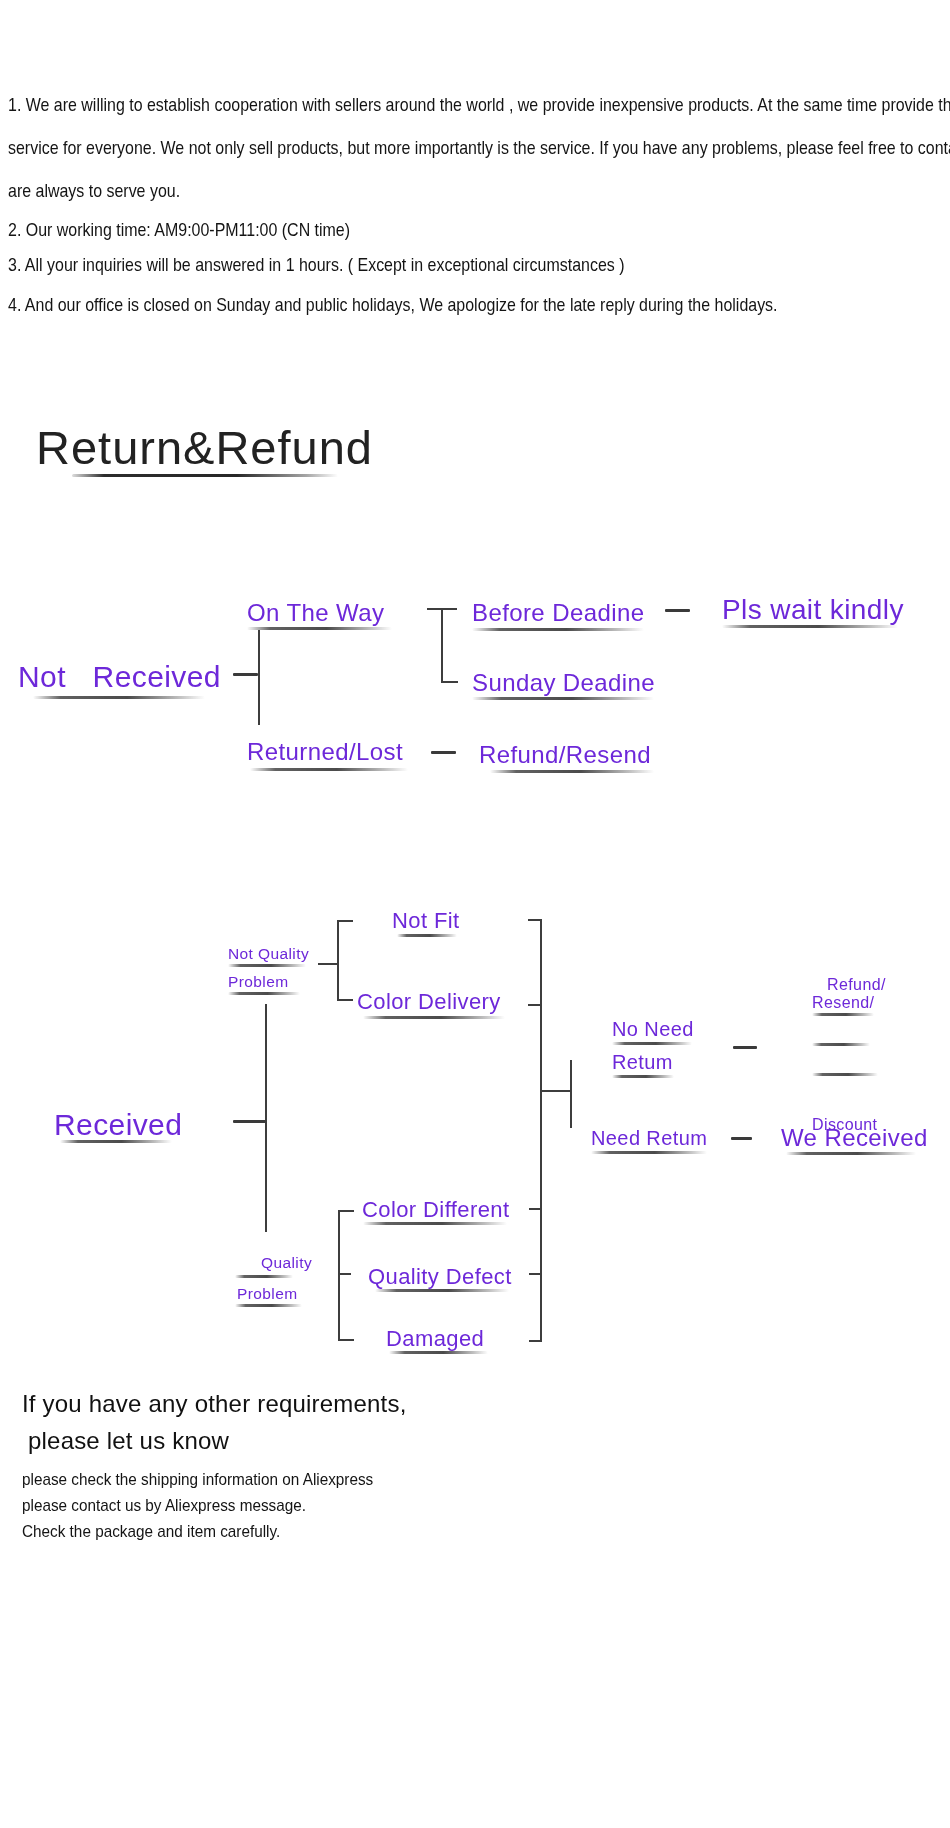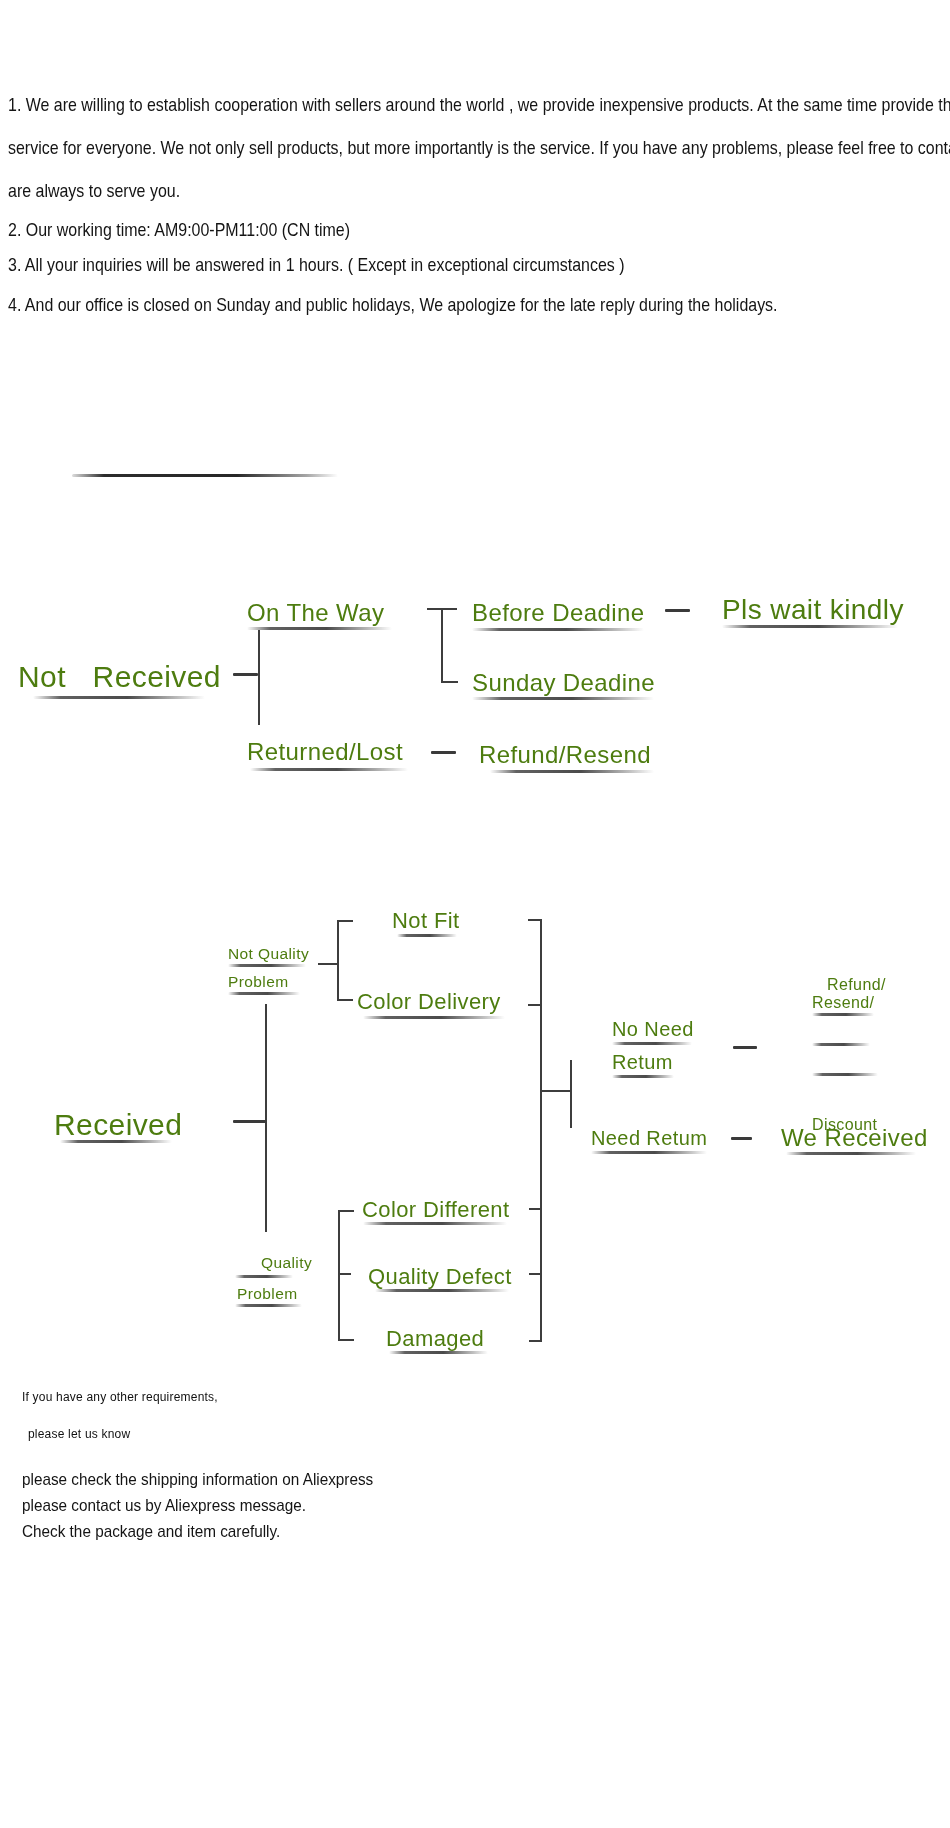--- a/index.html
+++ b/index.html
@@ -18,55 +18,56 @@
   
   .title{
     position:absolute;left:36px;top:420px;font-size:47px;color:#222222;
     letter-spacing:1px;white-space:nowrap;font-weight:400;
   }
   .title-ul{
     position:absolute;left:72px;top:474px;width:266px;height:3px;border-radius:2px;
     background:linear-gradient(90deg,rgba(120,120,120,.25) 0%,#2c2c2c 12%,#272727 62%,rgba(90,90,90,.55) 88%,rgba(130,130,130,0) 100%);
   }
   
-  .node{position:absolute;white-space:nowrap;color:#4d7c0f;letter-spacing:.4px;line-height:1.15;}
+  .node{position:absolute;white-space:nowrap;color:#6d28d9;letter-spacing:.4px;line-height:1.15;}
   .fs30{font-size:30px;}
   .fs28{font-size:28px;}
   .fs24{font-size:24px;}
   .fs22{font-size:22px;}
   .fs20{font-size:20px;}
   .fs16{font-size:16px;}
   .fs15{font-size:15.5px;}
   .wgap{word-spacing:18px;}
   
   .ul{
     position:absolute;height:3px;border-radius:2px;filter:blur(.4px);
     background:linear-gradient(90deg,rgba(130,130,130,0) 0%,rgba(70,70,70,.85) 16%,rgba(55,55,55,.9) 55%,rgba(140,140,140,.55) 85%,rgba(160,160,160,0) 100%);
   }
   
   .vline{position:absolute;width:2px;background:#3d3d3d;}
   .hline{position:absolute;height:2px;background:#3d3d3d;}
   .dash{position:absolute;height:3px;background:#3a3a3a;border-radius:1px;}
   
-  .fhead{position:absolute;font-size:12px;color:#111111;white-space:nowrap;letter-spacing:.2px;}
+  .fhead{position:absolute;font-size:24px;color:#111111;white-space:nowrap;letter-spacing:.2px;}
 </style>
 </head>
 <body>
 
 <div id="stage">
 
   <div>
     <div class="cond fs19" style="left:8px;top:94px;">1. We are willing to establish cooperation with sellers around the world , we provide inexpensive products. At the same time provide the best</div>
     <div class="cond fs19" style="left:8px;top:137px;">service for everyone. We not only sell products, but more importantly is the service. If you have any problems, please feel free to contact We</div>
     <div class="cond fs19" style="left:8px;top:180px;">are always to serve you.</div>
     <div class="cond fs19" style="left:8px;top:219px;">2. Our working time: AM9:00-PM11:00 (CN time)</div>
     <div class="cond fs19" style="left:8px;top:254px;">3. All your inquiries will be answered in 1 hours. ( Except in exceptional circumstances )</div>
     <div class="cond fs19" style="left:8px;top:294px;">4. And our office is closed on Sunday and public holidays, We apologize for the late reply during the holidays.</div>
   </div>
 
+  <div class="title">Return&amp;Refund</div>
   <div class="title-ul"></div>
 
   <div>
     <div class="node fs30 wgap" style="left:18px;top:660px;">Not Received</div>
     <div class="ul" style="left:33px;top:696px;width:172px;"></div>
 
     <div class="node fs24" style="left:247px;top:599px;">On The Way</div>
     <div class="ul" style="left:247px;top:627px;width:145px;"></div>
 
     <div class="node fs24" style="left:472px;top:599px;">Before Deadine</div>

